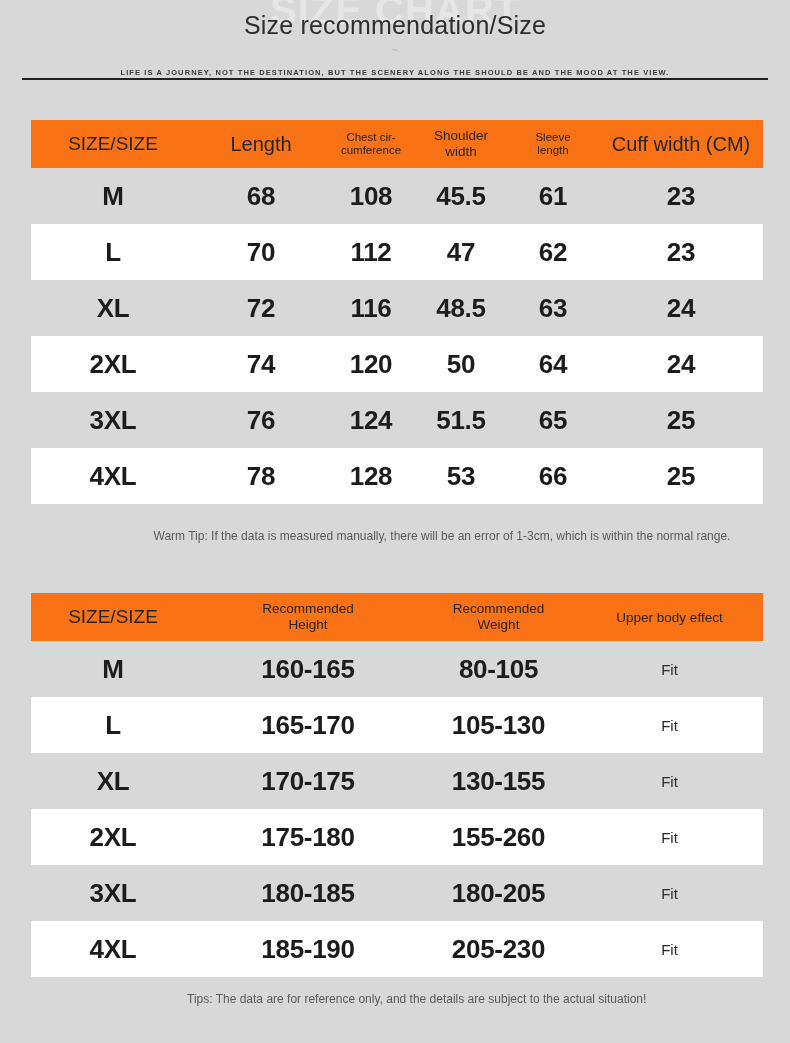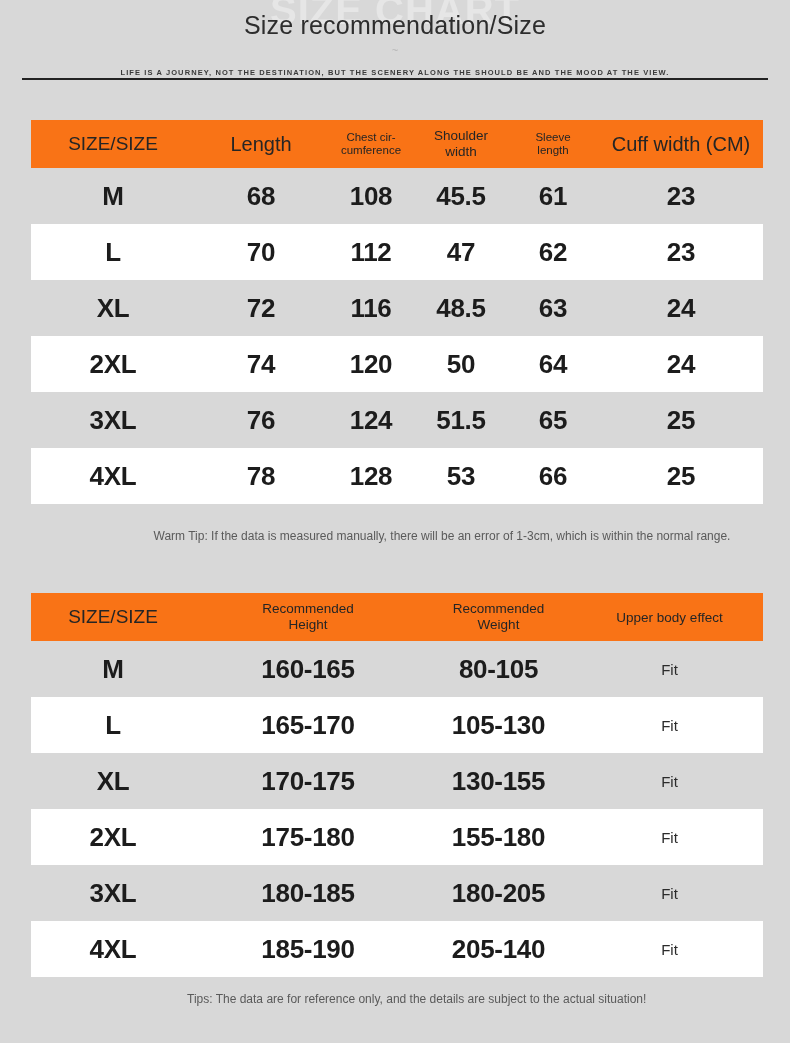--- a/index.html
+++ b/index.html
@@ -224,33 +224,33 @@
         </tr>
         <tr class="body odd">
           <td>XL</td>
           <td>170-175</td>
           <td>130-155</td>
           <td class="fit">Fit</td>
         </tr>
         <tr class="body even">
           <td>2XL</td>
           <td>175-180</td>
-          <td>155-180</td>
+          <td>155-260</td>
           <td class="fit">Fit</td>
         </tr>
         <tr class="body odd">
           <td>3XL</td>
           <td>180-185</td>
           <td>180-205</td>
           <td class="fit">Fit</td>
         </tr>
         <tr class="body even">
           <td>4XL</td>
           <td>185-190</td>
-          <td>205-140</td>
+          <td>205-230</td>
           <td class="fit">Fit</td>
         </tr>
       </tbody>
     </table>
   </div>
 
   <div class="note" id="note2">Tips: The data are for reference only, and the details are subject to the actual situation!</div>
 
 </div>
 

